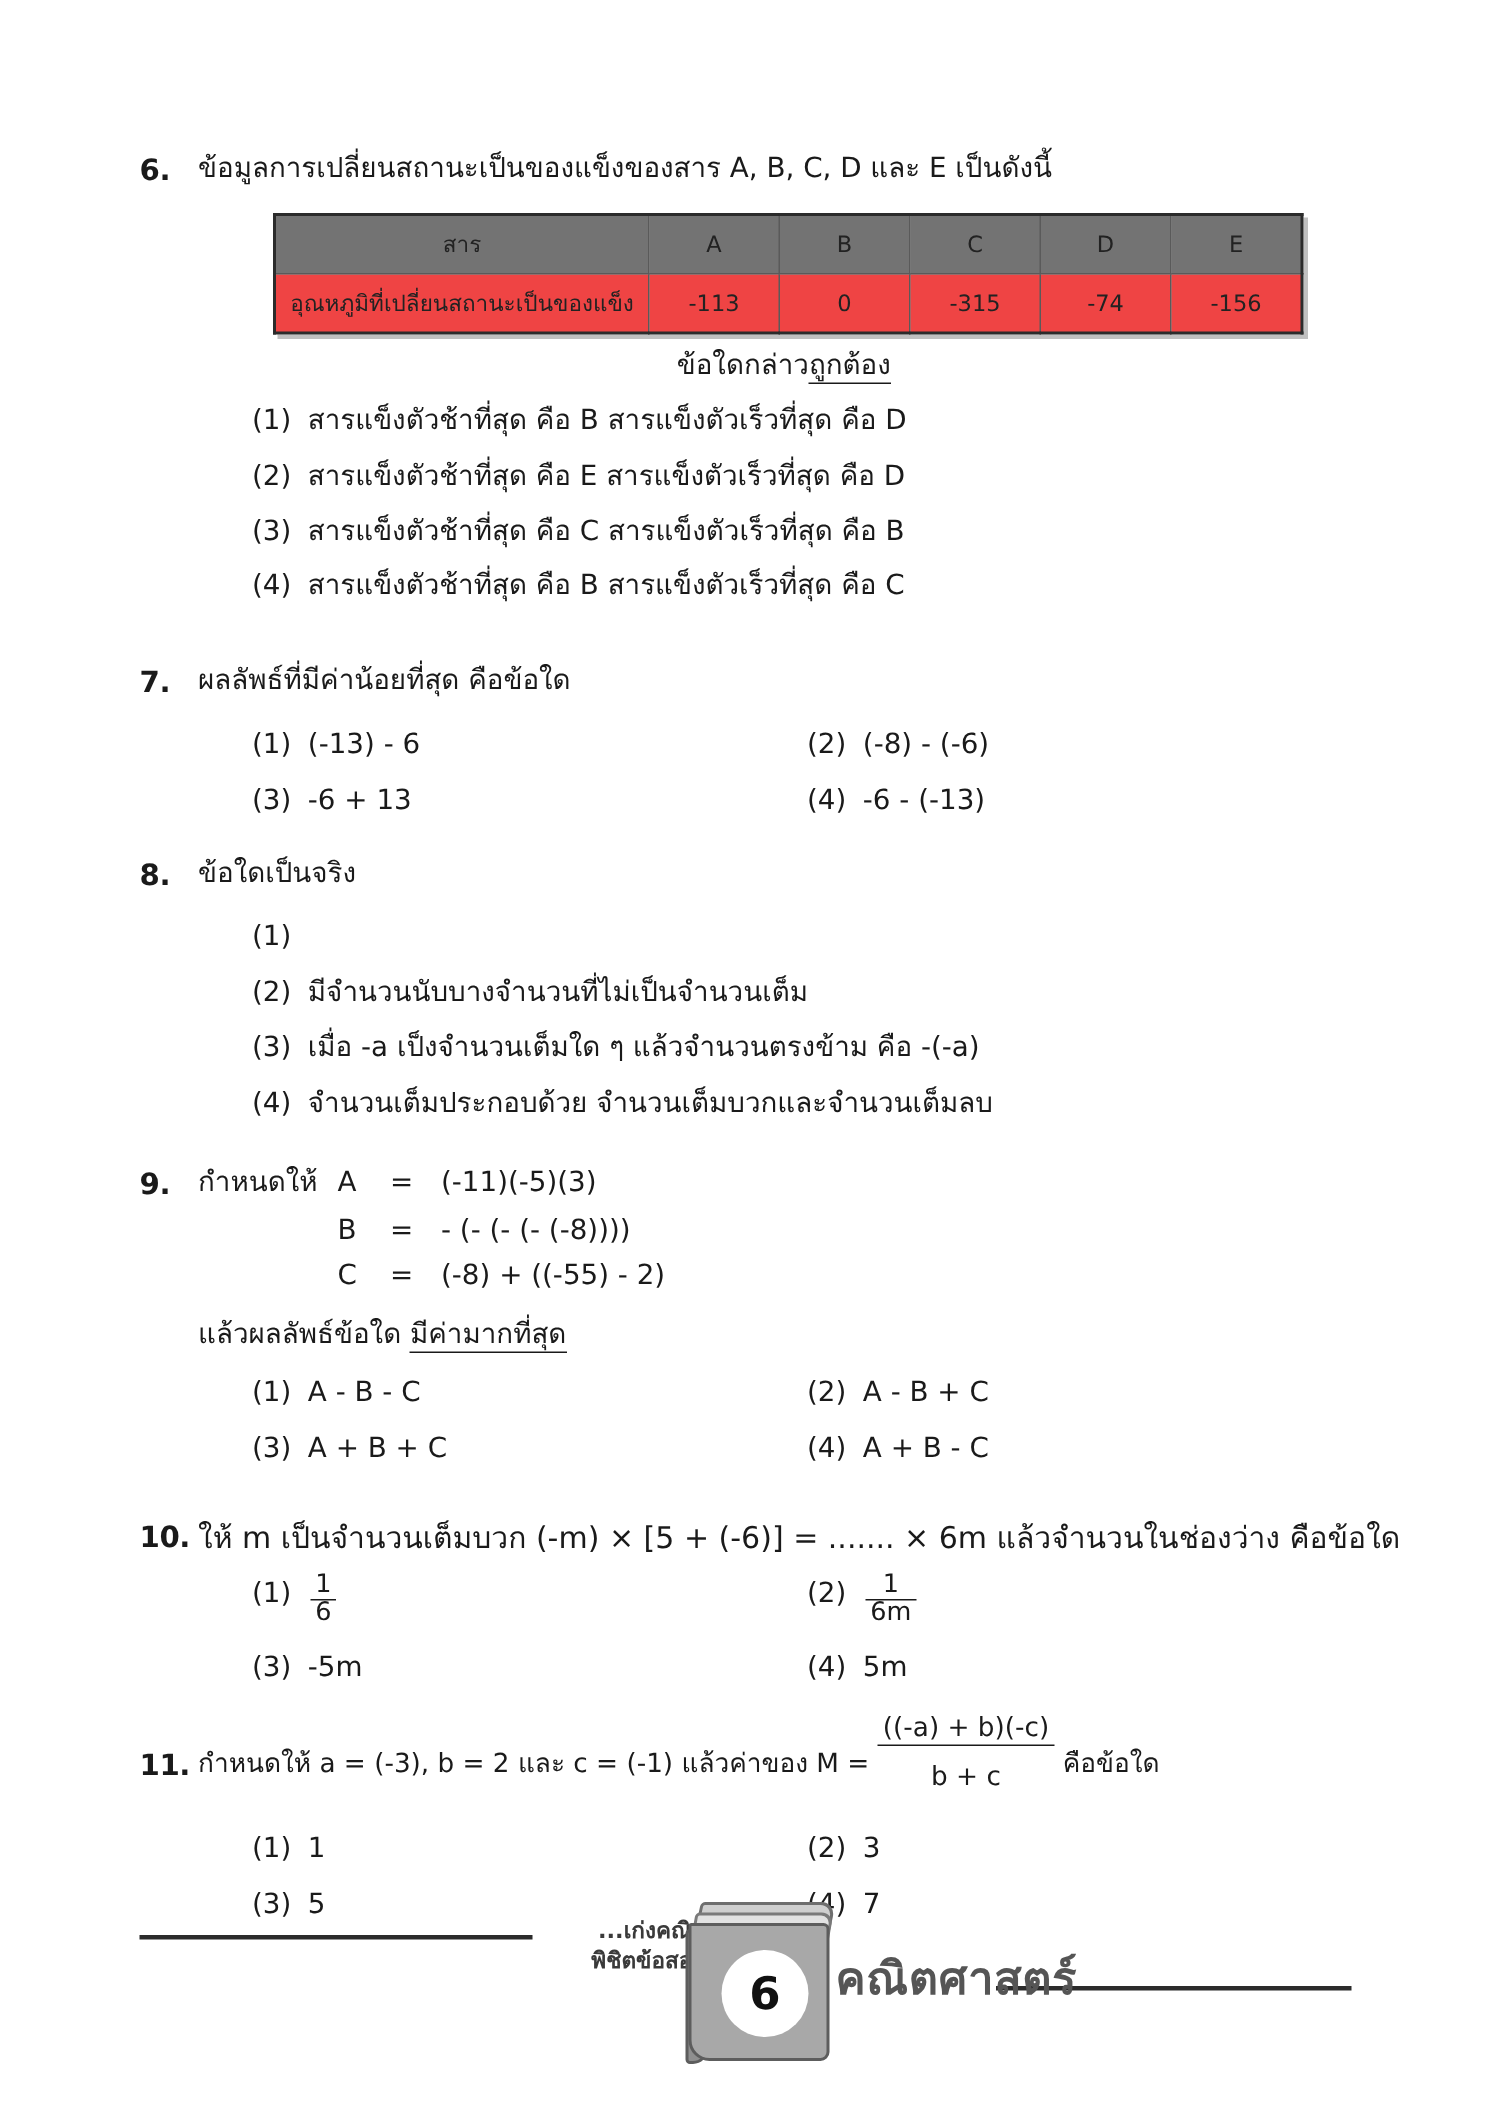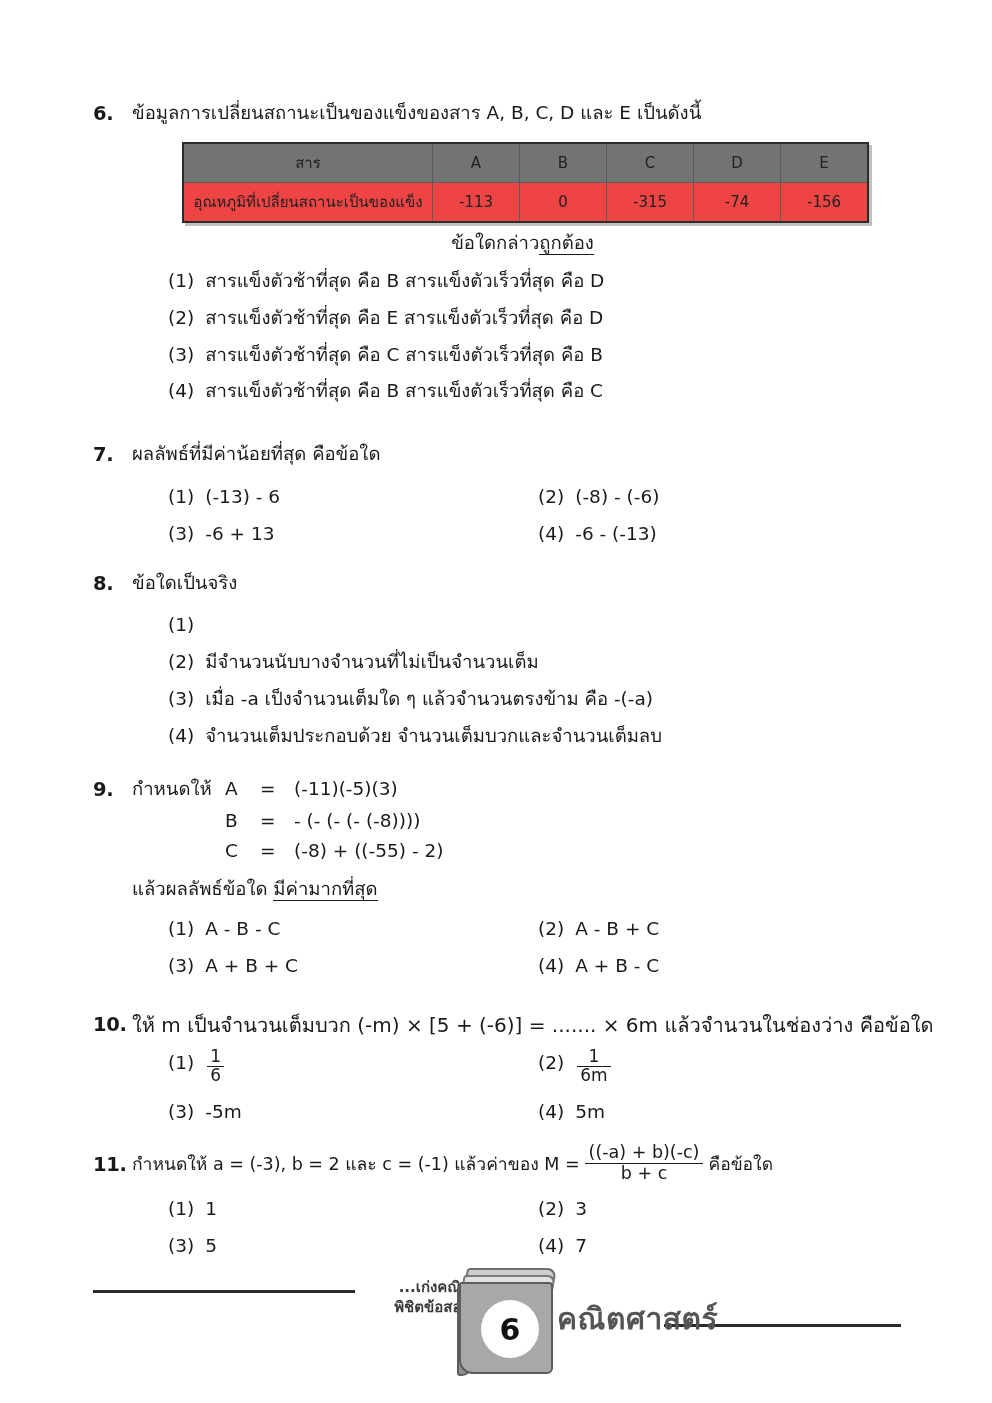--- a/index.html
+++ b/index.html
@@ -129,21 +129,21 @@
     align-items: center;
     vertical-align: middle;
     line-height: 1.12;
     margin: 0 5px;
     position: relative;
     top: -2px;
   }
   .frac-inline .num { font-size: 17.5px; padding: 0 4px; }
   .frac-inline .den {
     font-size: 17.5px;
-    padding: 0 4px;
+    padding: 12px 4px;
     border-top: 1.7px solid #1a1a1a;
     width: 100%;
     text-align: center;
     box-sizing: border-box;
   }
 
   
   .eq-list {
     margin-left: 39px;
     margin-top: 2px;

